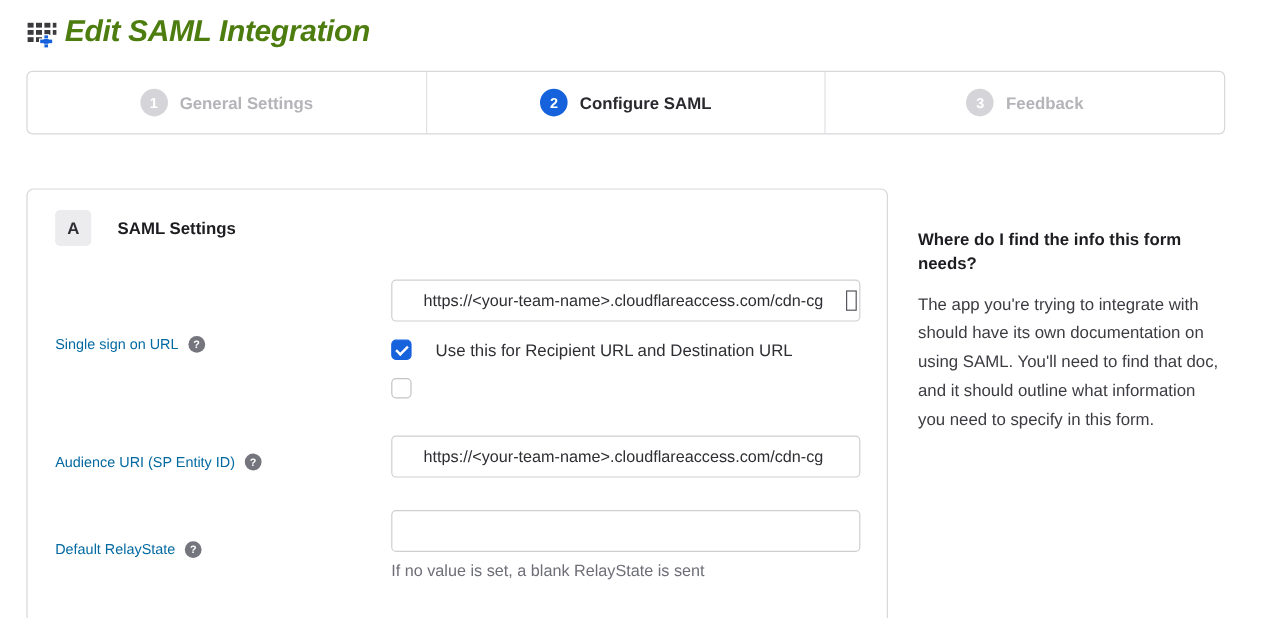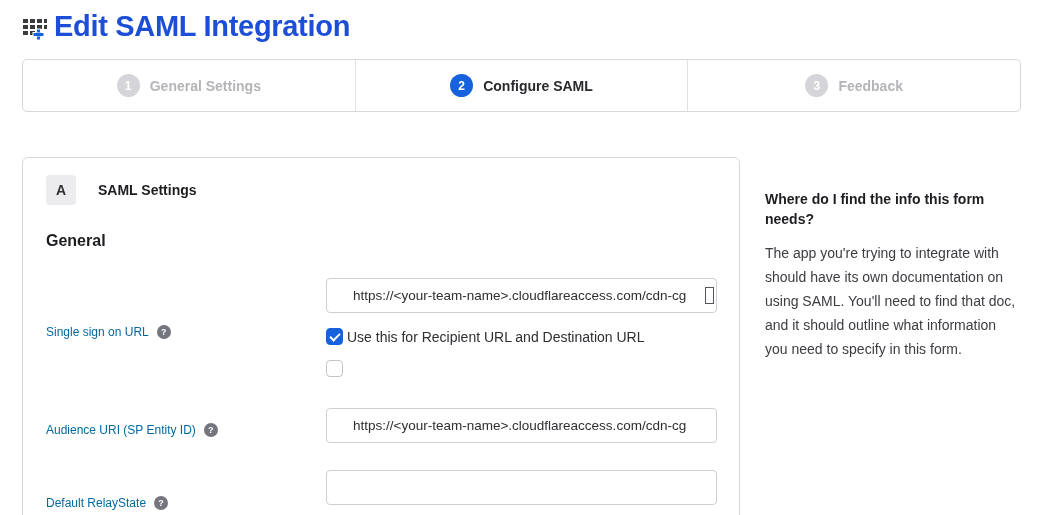--- a/index.html
+++ b/index.html
@@ -3,21 +3,21 @@
 <meta charset="utf-8">
 <style>
   * { margin:0; padding:0; box-sizing:border-box; }
   html,body { background:#fff; font-family:"Liberation Sans", sans-serif; color:#2e2e33; }
   .viewport { width:1063px; height:515px; overflow:hidden; position:relative; background:#fff; }
   .page { padding:6px 0 0 22px; }
 
   
   .header { display:flex; align-items:center; gap:6px; height:40px; }
   .app-icon { width:26px; height:27px; position:relative; flex:0 0 auto; }
-  .page-title { font-size:29px; font-weight:700; color:#1d4ed8; letter-spacing:-0.3px; }
+  .page-title { font-size:25px; font-weight:700; color:#4d7c0f; letter-spacing:-0.3px;font-style:italic; }
 
   
   .steps { margin-top:13px; width:999px; height:53px; border:1px solid #d7d7dc; border-radius:5px; display:flex; background:#fff; }
   .step { flex:1 1 0; display:flex; align-items:center; justify-content:center; gap:10px; cursor:default; }
   .step + .step { border-left:1px solid #e2e2e5; }
   .step-circle { width:23px; height:23px; border-radius:50%; display:flex; align-items:center; justify-content:center; font-size:12px; font-weight:700; color:#fff; }
   .step.inactive .step-circle { background:#d5d5d9; }
   .step.active .step-circle { background:#1662dd; }
   .step-label { font-size:14px; font-weight:700;text-align:right; }
   .step.inactive .step-label { color:#b4b4b9; }
@@ -36,21 +36,21 @@
   .form-row { display:flex; margin-top:28px; }
   .form-row .label-col { width:280px; flex:0 0 auto; padding-top:8px; display:flex; align-items:center; gap:8px; }
   .field-label { font-size:12px; color:#0369a1; }
   .help-icon { width:14px; height:14px; border-radius:50%; background:#75757d; color:#fff; font-size:9px; font-weight:700; display:inline-flex; align-items:center; justify-content:center; flex:0 0 auto; cursor:pointer; }
   .field-col { flex:1 1 auto; }
 
   .input-wrap { position:relative; width:391px; }
   .text-input { width:391px; height:35px; border:1px solid #cfcfd3; border-radius:4px; padding:0 26px; font-size:13.5px; color:#2e2e33; font-family:"Liberation Sans", sans-serif; background:#fff; outline:none; }
   .text-cursor { position:absolute; right:3px; top:9px; width:9px; height:17px; border:1px solid #55555c; background:rgba(255,255,255,0.25); pointer-events:none; }
 
-  .check-row { display:flex; align-items:center; gap:4px; margin-top:15px; }
+  .check-row { display:flex; align-items:center; gap:20px; margin-top:15px; }
   .checkbox { width:17px; height:17px; border:1.5px solid #c3c3c8; border-radius:4px; background:#fff; flex:0 0 auto; cursor:pointer; }
   .checkbox.checked { background:#1662dd; border-color:#1662dd; }
   .checkbox.checked::after { content:''; display:block; width:8px; height:4px; border-left:2px solid #fff; border-bottom:2px solid #fff; transform:rotate(-45deg); margin:4px 0 0 3px; }
   .check-label { font-size:14px; color:#2e2e33; cursor:pointer; }
 
   .field-hint { margin-top:8px; font-size:13.5px; color:#6e6e78; }
 
   
   .side { width:252px; margin-left:25px; padding-top:32px; }
   .side h4 { font-size:14px; font-weight:700; color:#1d1d21; line-height:20px; }
@@ -103,21 +103,20 @@
     </div>
 
     <div class="content">
       <div class="panel">
 
         <div class="section-header">
           <span class="section-badge">A</span>
           <span class="section-title">SAML Settings</span>
         </div>
 
-        <div class="group-title">General</div>
 
         <div class="form-row">
           <div class="label-col">
             <span class="field-label">Single sign on URL</span>
             <span class="help-icon">?</span>
           </div>
           <div class="field-col">
             <div class="input-wrap">
               <input class="text-input" type="text" value="https://&lt;your-team-name&gt;.cloudflareaccess.com/cdn-cg" style="">
               <span class="text-cursor"></span>

